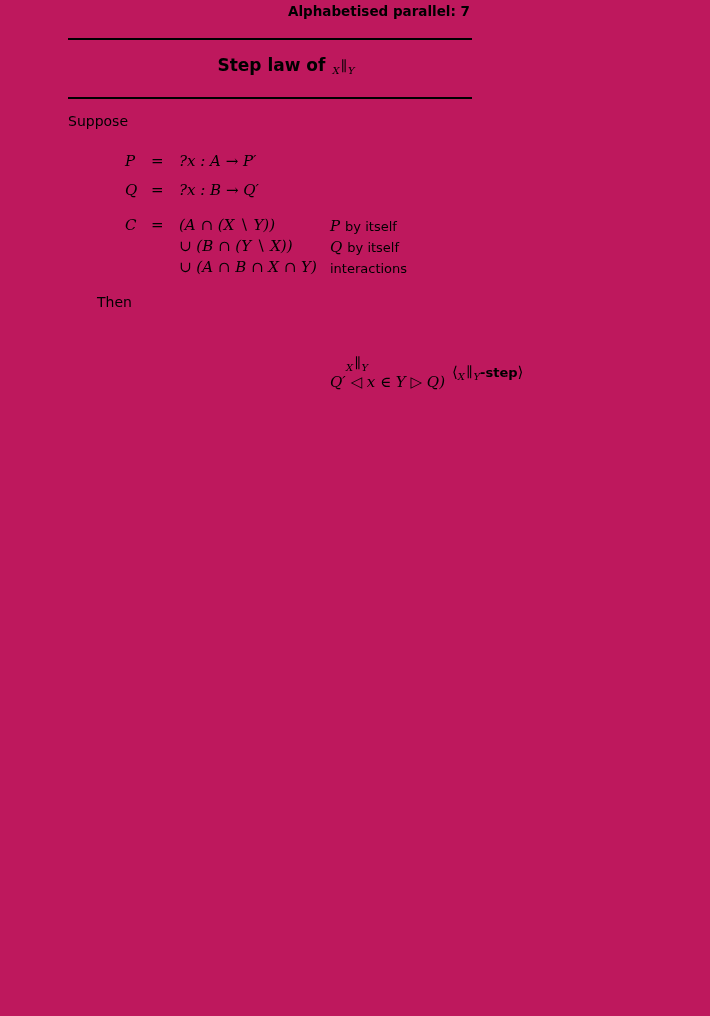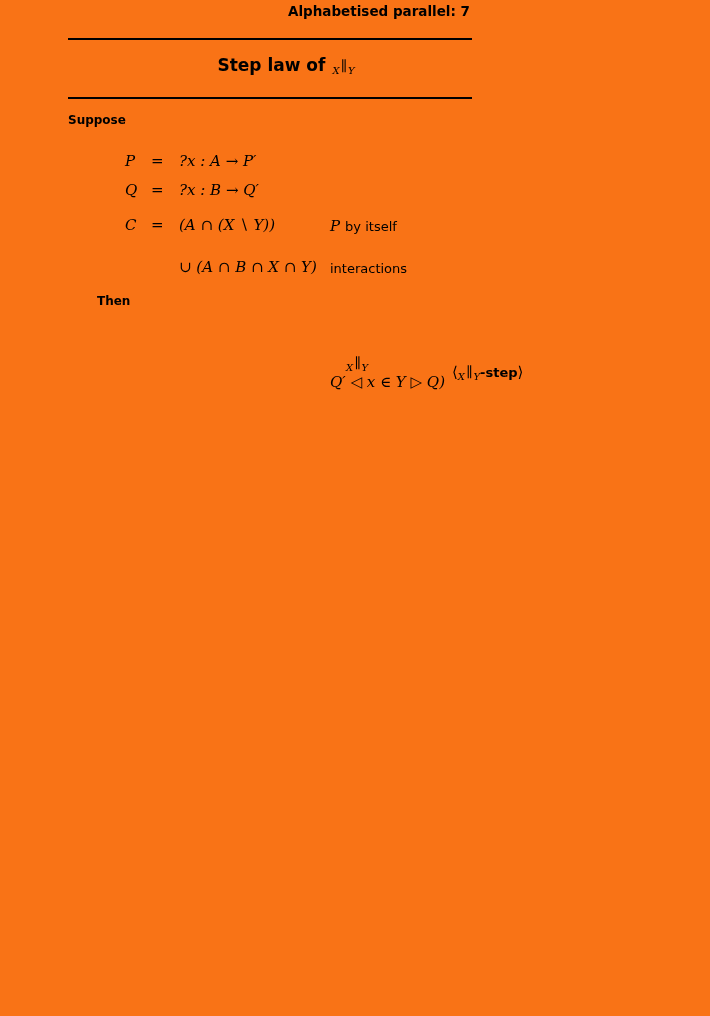--- a/index.html
+++ b/index.html
@@ -1,21 +1,21 @@
 <!DOCTYPE html>
 <html><head>
 <meta charset="utf-8">
 <style>
   * { margin: 0; padding: 0; box-sizing: border-box; }
   html, body { background: #ffffff; }
   .slide {
     position: relative;
     width: 710px;
     height: 1016px;
-    background: #f97316;
+    background: #be185d;
     color: #000000;
     overflow: hidden;
     font-family: "DejaVu Sans", "Liberation Sans", sans-serif;
   }
   .sans  { font-family: "DejaVu Sans", "Liberation Sans", sans-serif; }
   .math  {
     font-family: "DejaVu Serif", "DejaVu Sans", "Liberation Serif", serif;
     font-style: italic;
     font-size: 15px;
   }
@@ -47,21 +47,21 @@
   .par-note .bars {
     font-family: "DejaVu Serif", "DejaVu Sans", serif;
     font-style: normal;
     font-size: 14px;
     padding: 0 1px;
   }
   .slide-title .par-note { margin-left: 7px; font-size: 15px; }
 
   .section-label {
     left: 68px;
-    font-weight: 700; font-size: 12px;
+    font-weight: 400; font-size: 14px;
   }
   .suppose-label { top: 113px; }
   .then-label    { top: 294px; margin-left: 29px; }
 
   .row { position: absolute; left: 0; top: 0; width: 100%; height: 20px; }
   .row > .cell { position: absolute; white-space: nowrap; }
   .col-lhs  { left: 125px; }
   .col-rel  { left: 151px; }
   .col-expr { left: 179px; }
   .col-note { left: 330px; }
@@ -113,20 +113,24 @@
     <span class="cell col-expr math">?x : B → Q′</span>
   </div>
 
   <div class="row" style="top:216px">
     <span class="cell col-lhs math">C</span>
     <span class="cell col-rel math">=</span>
     <span class="cell col-expr math">(A ∩ (X ∖ Y))</span>
     <span class="cell col-note"><span class="math note-var">P</span><span class="sans note-text">by itself</span></span>
   </div>
 
+  <div class="row" style="top:237px">
+    <span class="cell col-expr math">∪ (B ∩ (Y ∖ X))</span>
+    <span class="cell col-note"><span class="math note-var">Q</span><span class="sans note-text">by itself</span></span>
+  </div>
 
   <div class="row" style="top:258px">
     <span class="cell col-expr math">∪ (A ∩ B ∩ X ∩ Y)</span>
     <span class="cell col-note"><span class="math note-var"></span><span class="sans note-text">interactions</span></span>
   </div>
 
   <div class="abs section-label then-label sans">Then</div>
 
 
   <div class="abs law-line2">

